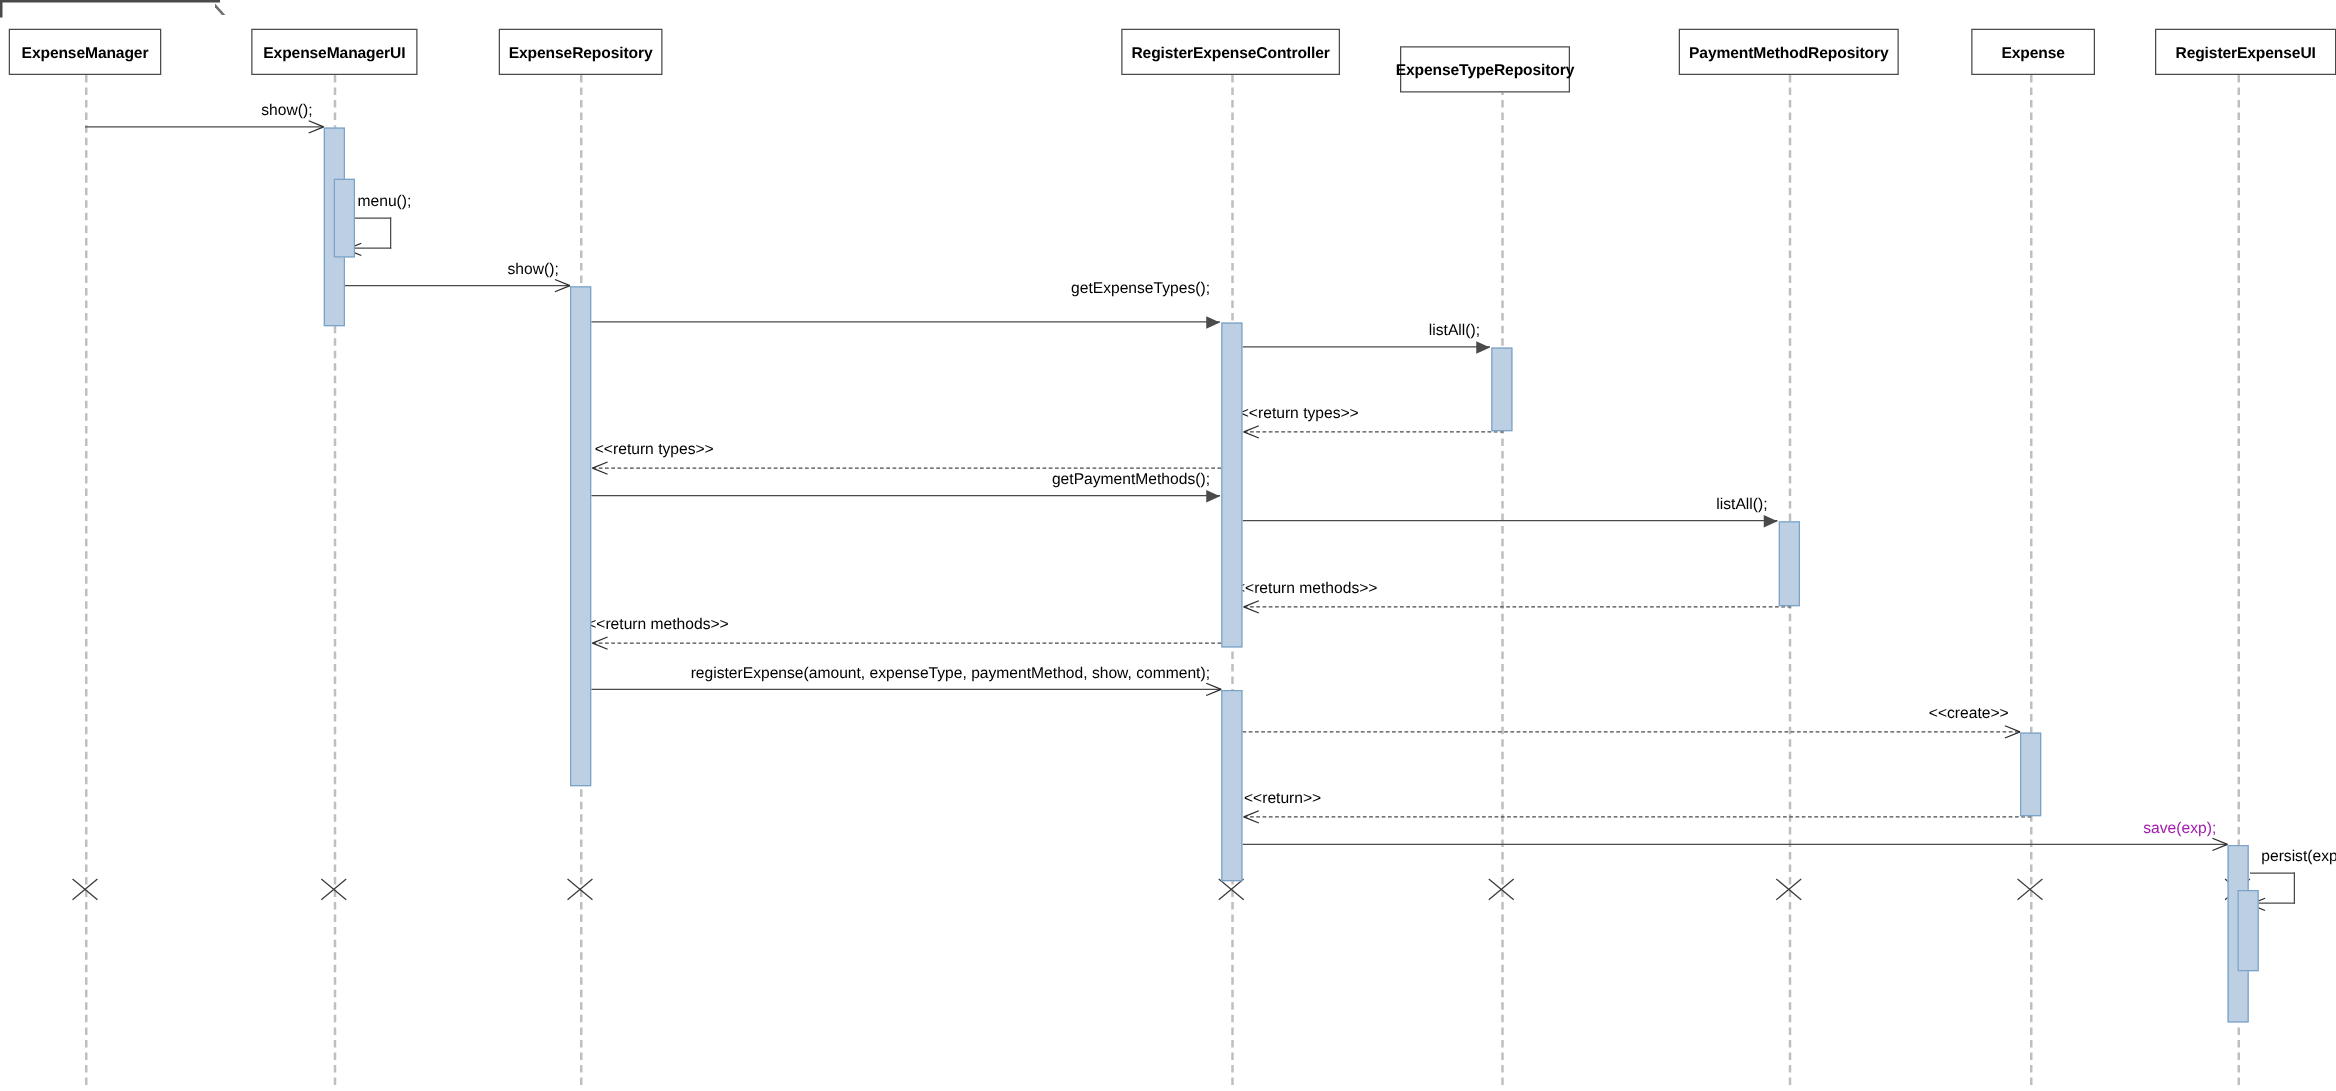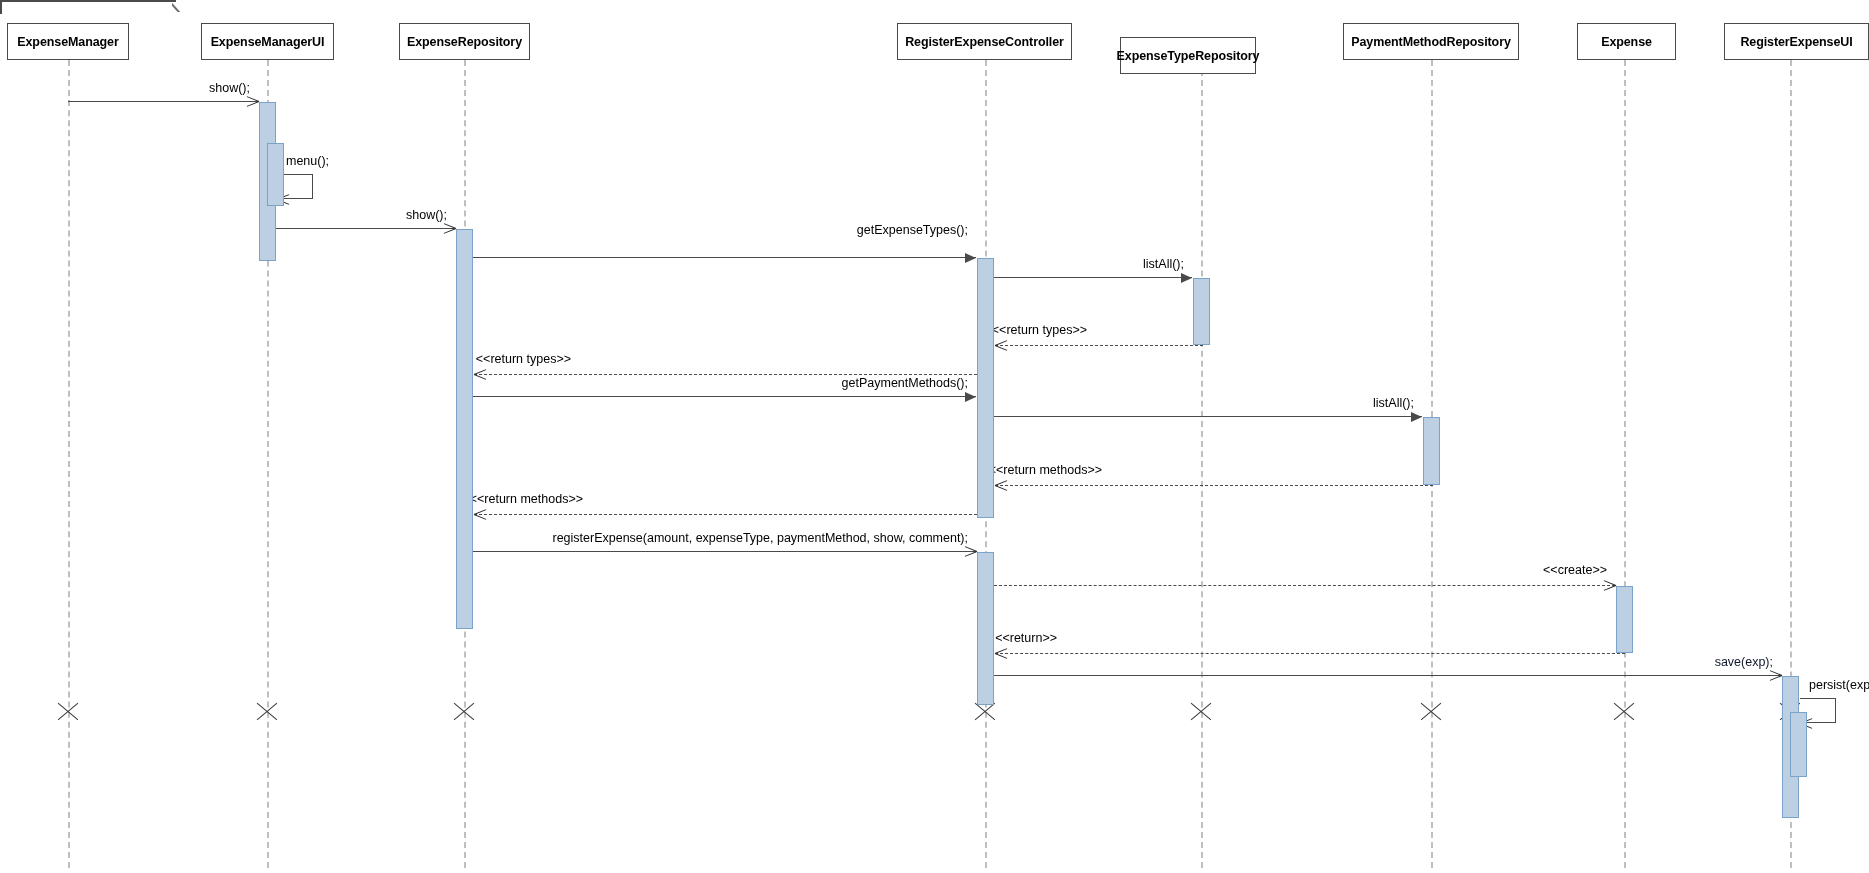--- a/index.html
+++ b/index.html
@@ -244,21 +244,21 @@
         <div class="msg-label right" style="left: 1607px; top: 564px; color: rgb(0, 0, 0);">&lt;&lt;create&gt;&gt;</div>
       </div>
       <div style="position: absolute; left: 0px; top: 0px; width: 100%; height: 100%;">
         <div class="msg-line dashed" style="left: 995px; top: 653px; width: 630px; border-top-color: rgb(74, 74, 74);"></div>
         <div class="arrow-open-l" style="left: 995px; top: 647px;"></div>
         <div class="msg-label right" style="left: 1057px; top: 632px; color: rgb(0, 0, 0);">&lt;&lt;return&gt;&gt;</div>
       </div>
       <div style="position: absolute; left: 0px; top: 0px; width: 100%; height: 100%;">
         <div class="msg-line" style="left: 994px; top: 675px; width: 787px; border-top-color: rgb(74, 74, 74);"></div>
         <div class="arrow-open-r" style="left: 1769px; top: 669px;"></div>
-        <div class="msg-label right" style="left: 1773px; top: 656px; color: #0f172a;">save(exp);</div>
+        <div class="msg-label right" style="left: 1773px; top: 656px; color: #a21caf;">save(exp);</div>
       </div>
       <div style="position: absolute; left: 0px; top: 0px; width: 100%; height: 100%;">
         <div class="self-call" style="left: 1800px; top: 698px; width: 36px; height: 25px; border-color: rgb(74, 74, 74);"></div>
         <div class="arrow-open-l" style="left: 1800px; top: 717px;"></div>
         <div class="msg-label" style="left: 1809px; top: 679px; color: rgb(0, 0, 0);">persist(exp);</div>
       </div>
     </div>
   <div id="layer-destroy">
       <div class="destroy" style="left: 55px; top: 699px;"></div>
       <div class="destroy" style="left: 254px; top: 699px;"></div>

